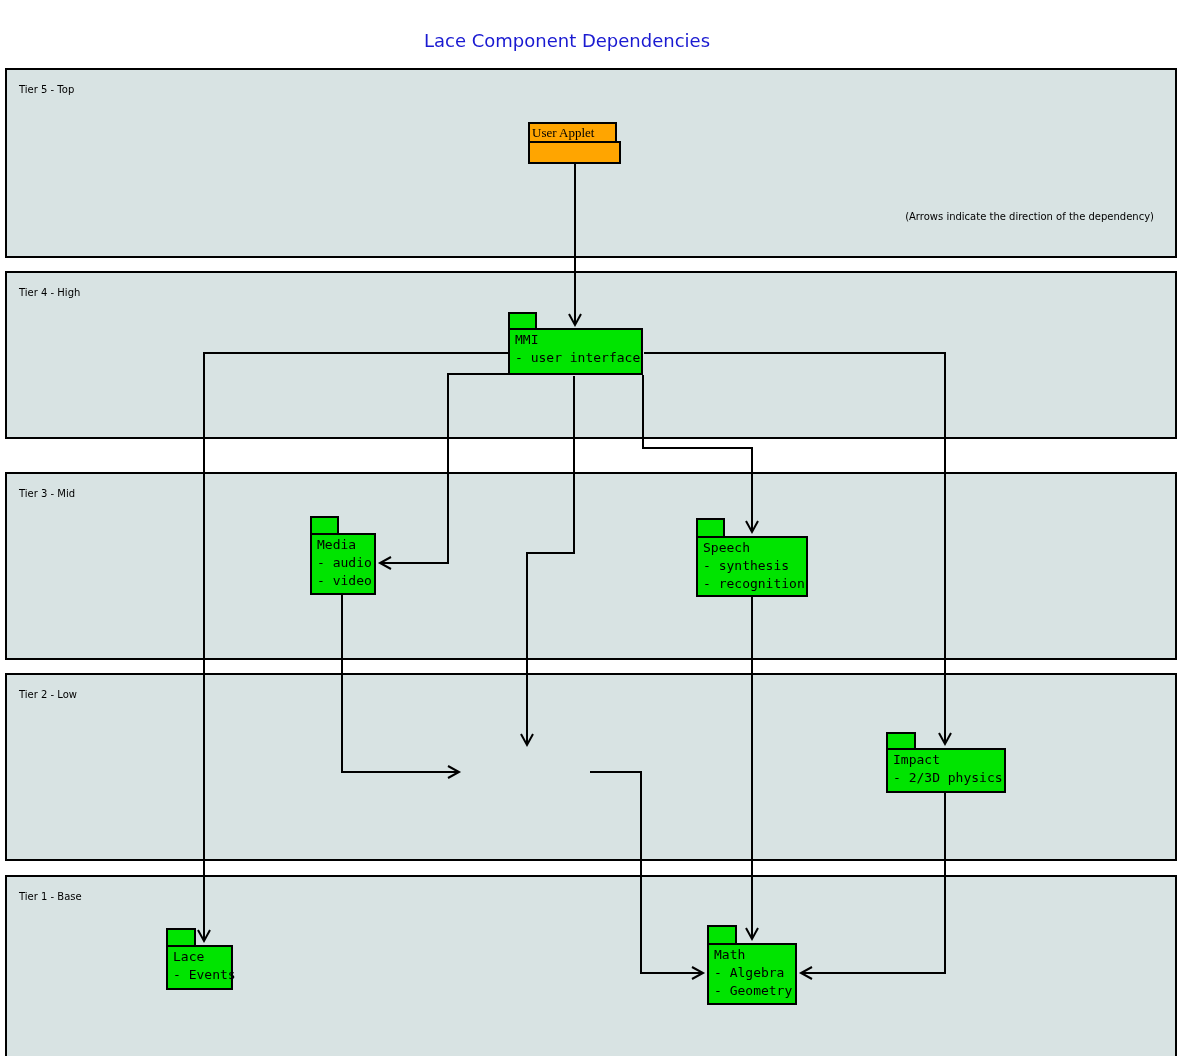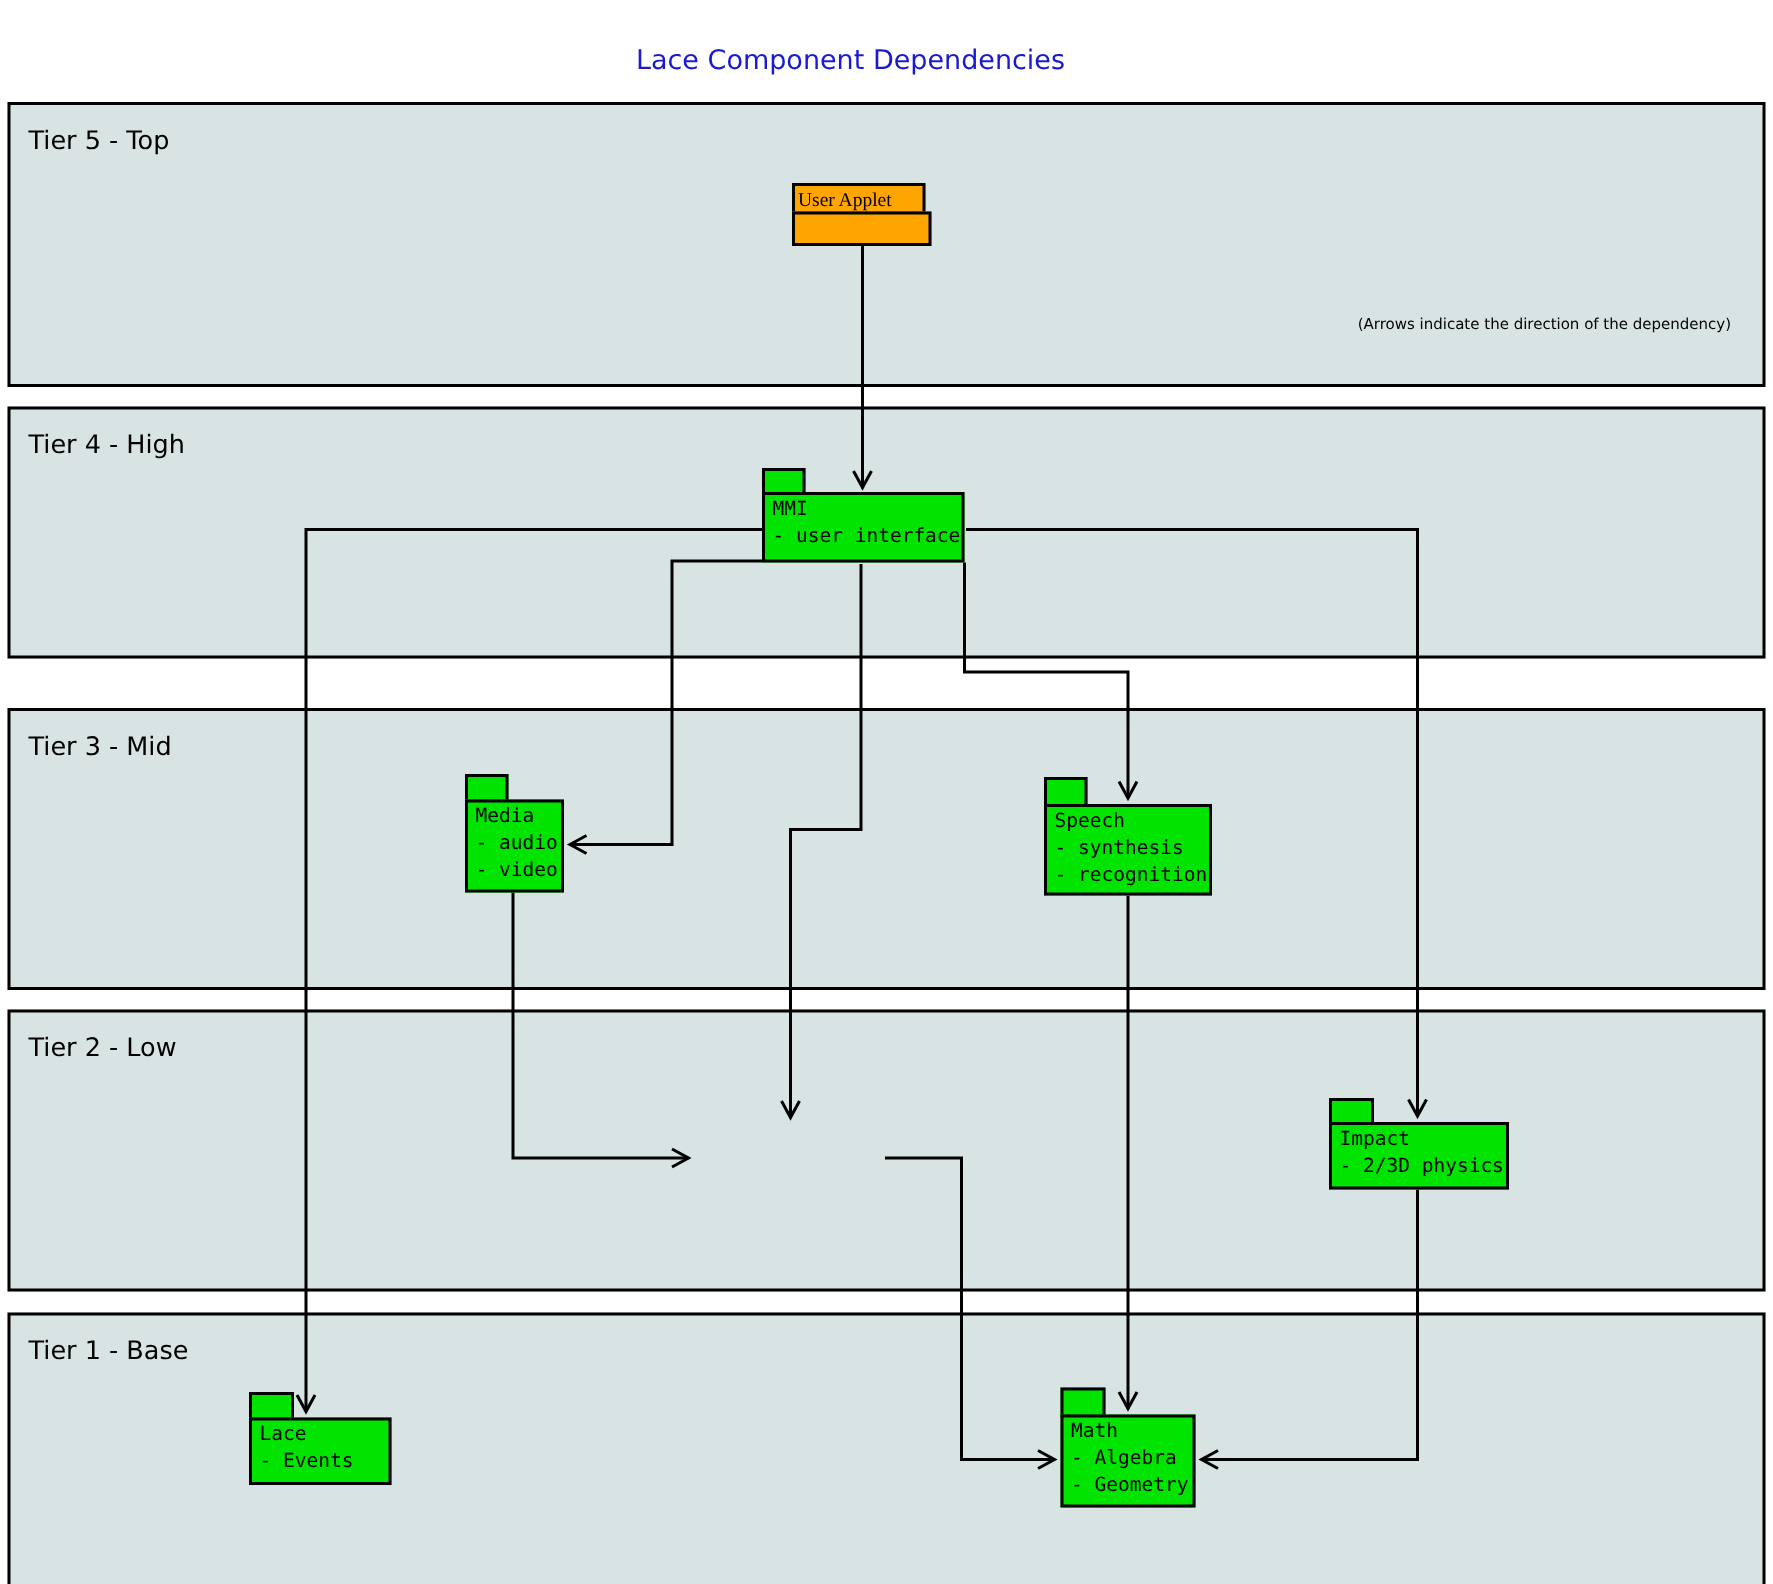--- a/index.html
+++ b/index.html
@@ -13,21 +13,21 @@
     position:absolute; top:20px; left:0; width:1134px;
     text-align:center; font-size:18px; color:var(--title,#1a1ad1);
   }
   .tier {
     position:absolute; left:5px; width:1172px;
     background:var(--tier_bg,#d8e3e3); border:2px solid #000;
     box-sizing:border-box; z-index:1;
   }
   .tier-label {
     position:absolute; top:14px; left:12px;
-    font-size:17px; color:#000;
+    font-size:10px; color:#000;
   }
   .note {
     position:absolute; top:201px; right:28px;
     font-size:10px; color:#000; z-index:2;
   }
   svg.edges { position:absolute; top:0; left:0; z-index:5; pointer-events:none; }
   svg.edges polyline, svg.edges path {
     fill:none; stroke:var(--line,#000); stroke-width:2;
   }
   .pkg { position:absolute; z-index:10; font-family:"DejaVu Sans Mono","Liberation Mono",monospace; }
@@ -122,21 +122,21 @@
   <div class="pkg" style="left:886px;top:722px">
     <div class="tab" style="width:30px;height:18px"></div>
     <div class="body" style="width:120px;height:45px">
       <div class="ln">Impact</div>
       <div class="ln">- 2/3D physics</div>
     </div>
   </div>
 
   <div class="pkg" style="left:166px;top:918px">
     <div class="tab" style="width:30px;height:19px"></div>
-    <div class="body" style="width:95px;height:45px">
+    <div class="body" style="width:67px;height:45px">
       <div class="ln">Lace</div>
       <div class="ln">- Events</div>
     </div>
   </div>
 
   <div class="pkg" style="left:707px;top:915px">
     <div class="tab" style="width:30px;height:20px"></div>
     <div class="body" style="width:90px;height:62px">
       <div class="ln">Math</div>
       <div class="ln">- Algebra</div>

